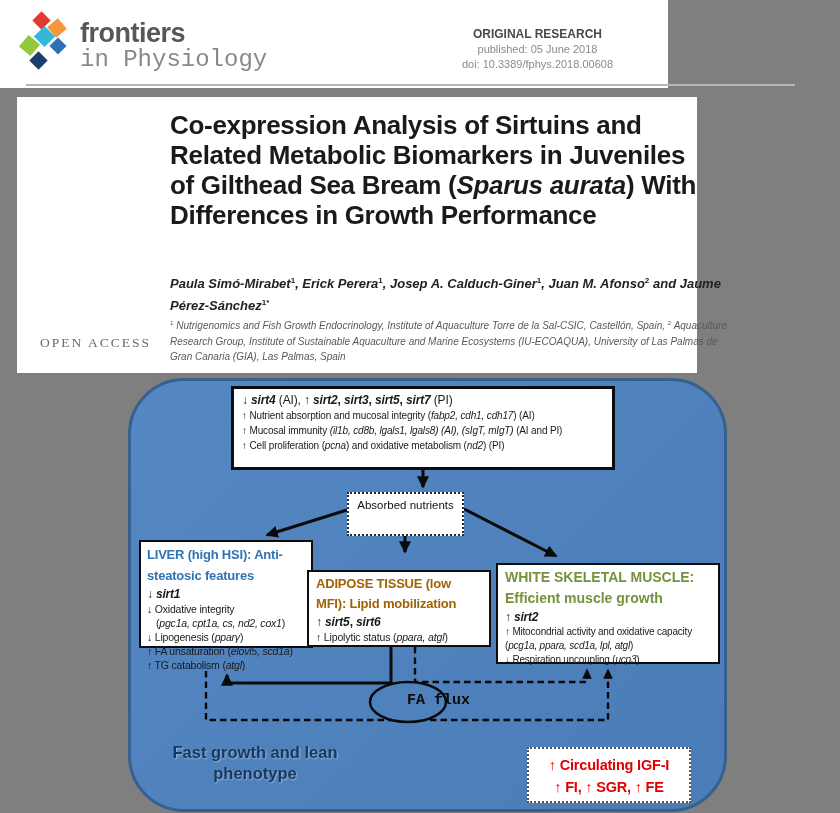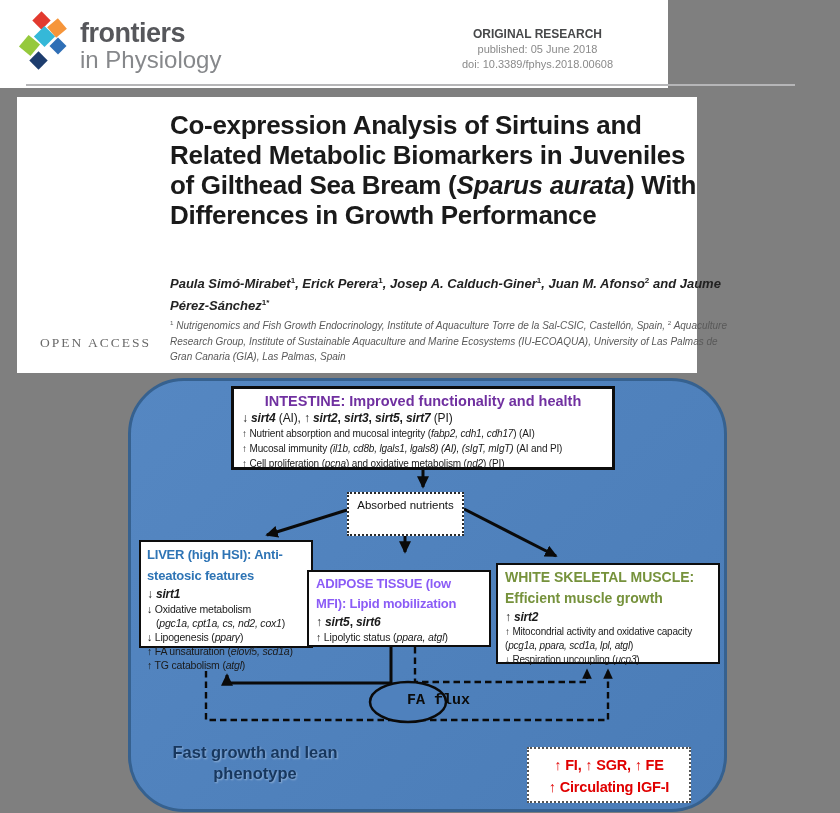--- a/index.html
+++ b/index.html
@@ -9,21 +9,21 @@
   .jheader{position:absolute;left:0;top:0;width:668px;height:88px;background:#ffffff;}
   .logo{position:absolute;left:22px;top:14px;width:52px;height:58px;}
   .d{position:absolute;}
   .d.red{left:13px;top:0;width:13px;height:13px;background:#e23a2e;transform:rotate(45deg);}
   .d.orange{left:28px;top:7px;width:14px;height:14px;background:#f6953a;transform:rotate(50deg);}
   .d.teal{left:15px;top:15px;width:15px;height:15px;background:#35b8d8;transform:rotate(45deg);}
   .d.green{left:0;top:24px;width:15px;height:15px;background:#95c93d;transform:rotate(40deg);}
   .d.blue{left:30px;top:26px;width:12px;height:12px;background:#2f6fb6;transform:rotate(45deg);}
   .d.navy{left:10px;top:40px;width:13px;height:13px;background:#1d3d6e;transform:rotate(45deg);}
   .brand1{position:absolute;left:80px;top:18px;font-size:27px;font-weight:bold;color:#56575b;letter-spacing:-0.5px;}
-  .brand2{position:absolute;left:80px;top:46px;font-size:24px;color:#86888b;font-family:Liberation Sans, sans-serif;}
+  .brand2{position:absolute;left:80px;top:46px;font-size:24px;color:#86888b;font-family:Liberation Mono, monospace;}
   .hright{position:absolute;right:55px;top:27px;text-align:center;line-height:15px;margin-left:41px;}
   .htype{font-size:12px;font-weight:bold;color:#47484a;}
   .hsub{font-size:11px;color:#8a8a8a;}
   .hsep{position:absolute;left:26px;top:84px;width:769px;height:2px;background:#b6b6b8;}
   
   .card{position:absolute;left:17px;top:97px;width:680px;height:276px;background:#ffffff;}
   .ptitle{position:absolute;left:153px;top:13px;width:535px;font-size:26px;line-height:30px;
           font-weight:bold;color:#1a1a1a;letter-spacing:-0.3px;}
   .pauthors{position:absolute;left:153px;top:174px;width:575px;font-size:13px;line-height:19px;
             font-weight:bold;font-style:italic;color:#222;}
@@ -47,21 +47,21 @@
   .intestine .btitle{font-size:14.5px;line-height:18px;text-align:center;color:#7030a0;}
   .intestine .bline{font-size:10px;line-height:15px;}
   .intestine .bline.big{font-size:12px;line-height:16px;}
   
   .liver{left:8px;top:159px;width:174px;height:108px;padding:2px 6px;}
   .liver .btitle{font-size:13px;line-height:21px;letter-spacing:-0.2px;color:#2e74b5;}
   .liver .bline{font-size:10.5px;line-height:14px;letter-spacing:-0.2px;}
   .liver .bline.big{font-size:12px;line-height:16px;}
   
   .adipose{left:176px;top:189px;width:184px;height:77px;}
-  .adipose .btitle{font-size:13px;line-height:20px;letter-spacing:-0.2px;color:#8b5cf6;}
+  .adipose .btitle{font-size:13px;line-height:20px;letter-spacing:-0.2px;color:#a16207;}
   .adipose .bline{font-size:10.5px;line-height:14px;}
   .adipose .bline.big{font-size:12px;line-height:16px;}
   
   .muscle{left:365px;top:182px;width:224px;height:101px;}
   .muscle .btitle{font-size:14px;line-height:21px;color:#76923c;}
   .muscle .bline{font-size:10px;line-height:13.8px;letter-spacing:-0.2px;}
   .muscle .bline.big{font-size:12px;line-height:16px;}
   
   .absorbed{position:absolute;left:216px;top:111px;width:117px;height:44px;box-sizing:border-box;
             background:#fff;border:2px dotted #2a2a2a;text-align:center;font-size:11.5px;
@@ -118,36 +118,35 @@
       <path d="M216 129 L136 154" stroke="#0a0a0a" stroke-width="3" fill="none" marker-end="url(#ah)"></path>
       <path d="M274 140 L274 171" stroke="#0a0a0a" stroke-width="3" fill="none" marker-end="url(#ah)"></path>
       <path d="M333 128 L425 175" stroke="#0a0a0a" stroke-width="3" fill="none" marker-end="url(#ah)"></path>
       <path d="M260 266 L260 302 L96 302 L96 294" stroke="#0a0a0a" stroke-width="3" fill="none" marker-end="url(#ah)"></path>
       <path d="M284 266 L284 301 L456 301 L456 289" stroke="#0a0a0a" stroke-width="2.4" stroke-dasharray="6.5 4" fill="none" marker-end="url(#ah)"></path>
       <path d="M75 290 L75 339 L477 339 L477 289" stroke="#0a0a0a" stroke-width="2.4" stroke-dasharray="6.5 4" fill="none" marker-end="url(#ah)"></path>
       <ellipse cx="277" cy="321" rx="38" ry="20" fill="#4f81bd" stroke="#0a0a0a" stroke-width="2.5"></ellipse>
     </svg>
 
     <div class="box intestine">
-      <div class="btitle">INTESTINE: Improved functionality and health</div>
       <div>
           <div class="bline bd big"><span>↓ </span><span class="it">sirt4</span><span class="nm"> (AI), </span><span>↑ </span><span class="it">sirt2</span><span>, </span><span class="it">sirt3</span><span>, </span><span class="it">sirt5</span><span>, </span><span class="it">sirt7</span><span class="nm"> (PI)</span></div>
           <div class="bline"><span>↑ Nutrient absorption and mucosal integrity (</span><span class="it">fabp2, cdh1, cdh17</span><span>) (AI)</span></div>
           <div class="bline"><span>↑ Mucosal  immunity </span><span class="it">(il1b, cd8b, lgals1, lgals8) (AI), (sIgT, mIgT)</span><span> (AI and PI)</span></div>
           <div class="bline"><span>↑ Cell proliferation (</span><span class="it">pcna</span><span>) and oxidative metabolism (</span><span class="it">nd2</span><span>) (PI)</span></div>
         </div>
     </div>
 
     <div class="absorbed">Absorbed nutrients</div>
 
     <div class="box liver">
       <div class="btitle">LIVER (high HSI): Anti-steatosic features</div>
       <div>
           <div class="bline bd big"><span>↓ </span><span class="it">sirt1</span></div>
-          <div class="bline"><span>↓ Oxidative metabolism</span></div>
+          <div class="bline"><span>↓ Oxidative integrity</span></div>
           <div class="bline ind"><span>(</span><span class="it">pgc1a, cpt1a, cs, nd2, cox1</span><span>)</span></div>
           <div class="bline"><span>↓ Lipogenesis (</span><span class="it">pparγ</span><span>)</span></div>
           <div class="bline"><span>↑ FA unsaturation (</span><span class="it">elovl5, scd1a</span><span>)</span></div>
           <div class="bline"><span>↑ TG catabolism (</span><span class="it">atgl</span><span>)</span></div>
         </div>
     </div>
 
     <div class="box adipose">
       <div class="btitle">ADIPOSE TISSUE (low MFI): Lipid mobilization</div>
       <div>
@@ -164,18 +163,18 @@
           <div class="bline"><span>(</span><span class="it">pcg1a, ppara, scd1a, lpl, atgl</span><span>)</span></div>
           <div class="bline"><span>↓ Respiration uncoupling (</span><span class="it">ucp3</span><span>)</span></div>
         </div>
     </div>
 
     <div class="falabel">FA flux</div>
 
     <div class="fastgrowth">Fast growth and lean phenotype</div>
 
     <div class="metrics">
+      <div>↑ Circulating IGF-I</div>
       <div>↑ FI, ↑ SGR, ↑ FE</div>
-      <div>↑ Circulating IGF-I</div>
     </div>
 
   </div>
 </div>
 
 </body></html>

